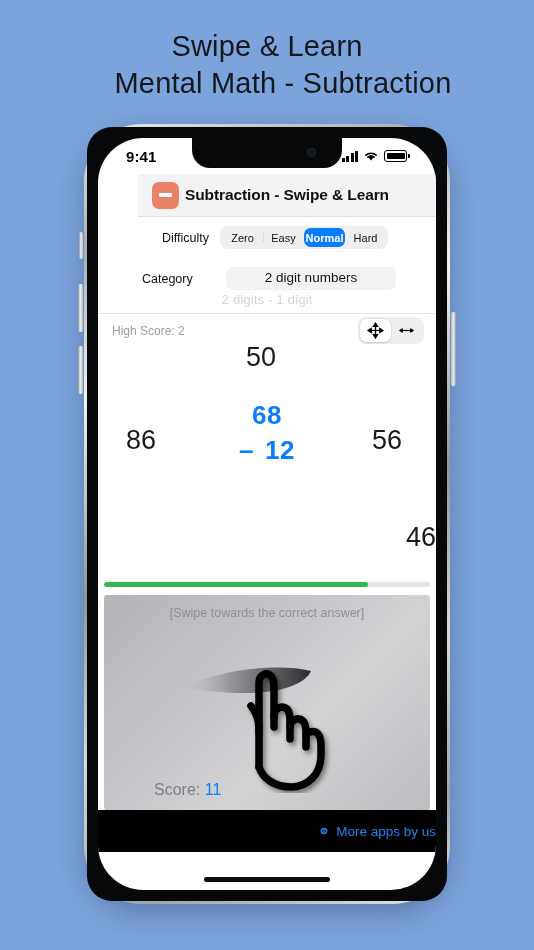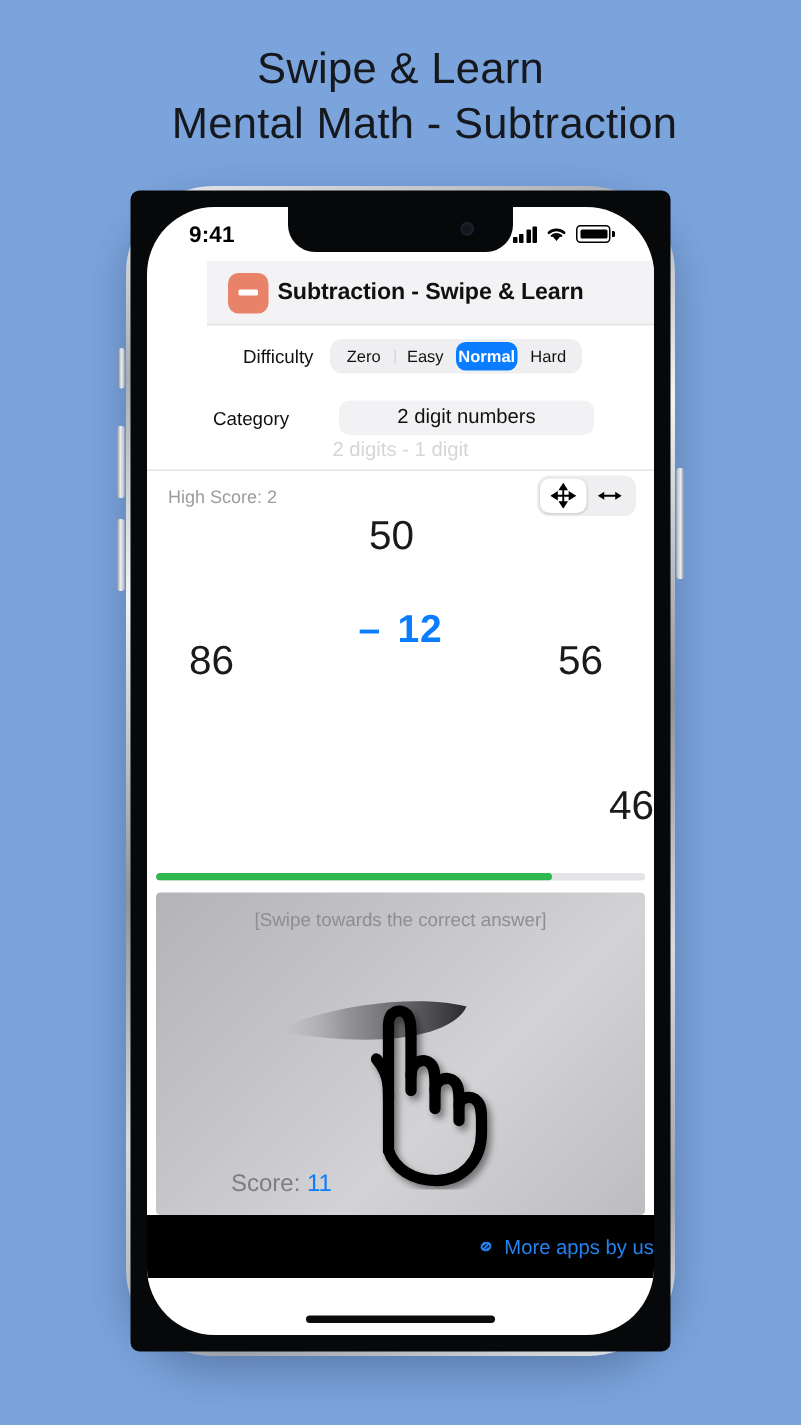--- a/index.html
+++ b/index.html
@@ -24,21 +24,21 @@
     position:absolute; left:84px; top:124px;
     width:366px; height:780px;
     border-radius:58px;
     background:linear-gradient(160deg,#e9eaec 0%,#a9adb3 14%,#f3f4f6 30%,#8f949b 52%,#d9dbdf 70%,#9fa4ab 88%,#e6e8ea 100%);
     padding:3px;
     box-shadow:0 10px 26px rgba(20,35,60,.30);
   }
   .phone-inner {
     width:100%; height:100%;
     background:#07080a;
-    border-radius:6px;
+    border-radius:25px;
     padding:11px;
   }
   .screen {
     position:relative;
     width:100%; height:100%;
     background:#ffffff;
     border-radius:45px;
     overflow:hidden;
   }
 
@@ -308,20 +308,21 @@
             </svg>
           </div>
         </div>
 
         <div class="ans ans-top">50</div>
         <div class="ans ans-left">86</div>
         <div class="ans ans-right">56</div>
         <div class="ans ans-bottom">46</div>
 
         <div class="problem">
+          <div class="p-num1">68</div>
           <div class="p-num2">
             <span class="p-op">–</span><span>12</span>
           </div>
         </div>
 
         <div class="progress-wrap">
           <div class="progress-bar" id="progbar" style="width: 81%;"></div>
         </div>
       </div>
 

